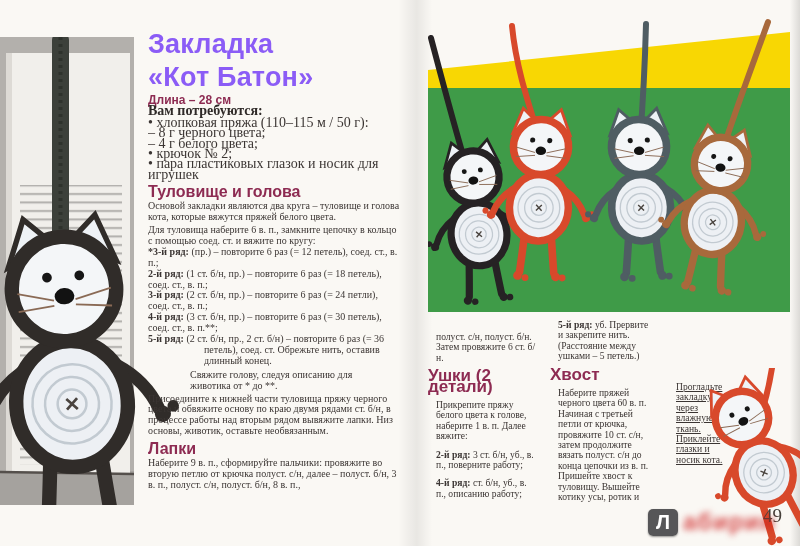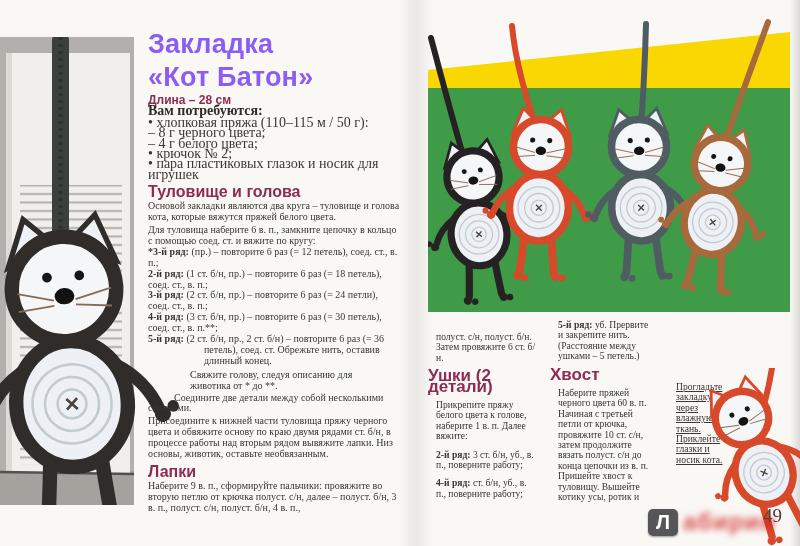--- a/index.html
+++ b/index.html
@@ -141,46 +141,45 @@
 
     <h2 class="sec">Туловище и голова</h2>
     <p>Основой закладки являются два круга – туловище и голова кота, которые вяжутся пряжей белого цвета.</p>
     <p class="sp">Для туловища наберите 6 в. п., замкните цепочку в кольцо с помощью соед. ст. и вяжите по кругу:</p>
     <p class="row"><b>*3-й ряд:</b><span> (пр.) – повторите 6 раз (= 12 петель), соед. ст., в. п.;</span></p>
     <p class="row"><b>2-й ряд:</b><span> (1 ст. б/н, пр.) – повторите 6 раз (= 18 петель), соед. ст., в. п.;</span></p>
     <p class="row"><b>3-й ряд:</b><span> (2 ст. б/н, пр.) – повторите 6 раз (= 24 петли), соед. ст., в. п.;</span></p>
     <p class="row"><b>4-й ряд:</b><span> (3 ст. б/н, пр.) – повторите 6 раз (= 30 петель), соед. ст., в. п.**;</span></p>
     <p class="row hang5"><b>5-й ряд:</b><span> (2 ст. б/н, пр., 2 ст. б/н) – повторите 6 раз (= 36 петель), соед. ст. Обрежьте нить, оставив длинный конец.</span></p>
     <p class="ind1">Свяжите голову, следуя описанию для животика от * до **.</p>
-    <p class="ind2">Соедините две детали между собой несколькими стежками.</p>
     <p class="sp">Присоедините к нижней части туловища пряжу черного цвета и обвяжите основу по краю двумя рядами ст. б/н, в процессе работы над вторым рядом вывяжите лапки. Низ основы, животик, оставьте необвязанным.</p>
 
     <h2 class="sec">Лапки</h2>
-    <p>Наберите 9 в. п., сформируйте пальчики: провяжите во вторую петлю от крючка полуст. с/н, далее – полуст. б/н, 3 в. п., полуст. с/н, полуст. б/н, 4 в. п.,</p>
+    <p>Наберите 9 в. п., сформируйте пальчики: провяжите во вторую петлю от крючка полуст. с/н, далее – полуст. б/н, 3 в. п., полуст. с/н, полуст. б/н, 8 в. п.,</p>
   </div>
 
   <svg class="photo-right" viewBox="0 0 362 300" style="overflow:hidden">
     <polygon points="0,58 362,20 362,78 0,80" fill="#f8d703"></polygon>
     <rect x="0" y="76" width="362" height="224" fill="#3f9b48"></rect>
     <path d="M40,160 C25,110 12,60 3,26" stroke="#262224" stroke-width="6" fill="none" stroke-linecap="round"></path>
     <path d="M112,128 C100,90 88,55 84,14" stroke="#d8492b" stroke-width="6" fill="none" stroke-linecap="round"></path>
     <path d="M212,128 C215,90 217,50 218,12" stroke="#4f5d63" stroke-width="6" fill="none" stroke-linecap="round"></path>
     <path d="M292,146 C305,105 322,60 340,10" stroke="#a8693c" stroke-width="6" fill="none" stroke-linecap="round"></path>
     <use href="#cat" style="--c:#262224" transform="translate(45,165) rotate(-6) scale(0.9)"></use>
     <use href="#cat" style="--c:#d8492b" transform="translate(113,135) rotate(2) scale(0.95)"></use>
     <use href="#cat" style="--c:#4f5d63" transform="translate(211,135) rotate(-2) scale(0.95)"></use>
     <use href="#cat" style="--c:#a8693c" transform="translate(293,152) rotate(8) scale(0.92)"></use>
   </svg>
 
   <div id="col1" class="rcol">
     <p>полуст. с/н, полуст. б/н. Затем провяжите 6 ст. б/н.</p>
     <h3>Ушки (2 детали)</h3>
     <p>Прикрепите пряжу белого цвета к голове, наберите 1 в. п. Далее вяжите:</p>
     <p class="colp"><b>2-й ряд:</b><span> 3 ст. б/н, уб., в. п., поверните работу;</span></p>
-    <p class="colp"><b>4-й ряд:</b><span> ст. б/н, уб., в. п., поверните работу;</span></p>
+    <p class="colp"><b>4-й ряд:</b><span> ст. б/н, уб., в. п., описанию работу;</span></p>
   </div>
 
   <div id="col2" class="rcol">
     <p class="colp"><b>5-й ряд:</b><span> уб. Прервите и закрепите нить. (Расстояние между ушками – 5 петель.)</span></p>
     <h3>Хвост</h3>
     <p>Наберите пряжей черного цвета 60 в. п. Начиная с третьей петли от крючка, провяжите 10 ст. с/н, затем продолжите вязать полуст. с/н до конца цепочки из в. п. Пришейте хвост к туловищу. Вышейте котику усы, ротик и пупочек.</p>
   </div>
 
   <div id="col3" class="rcol">
     <div class="cat-spacer"></div>

